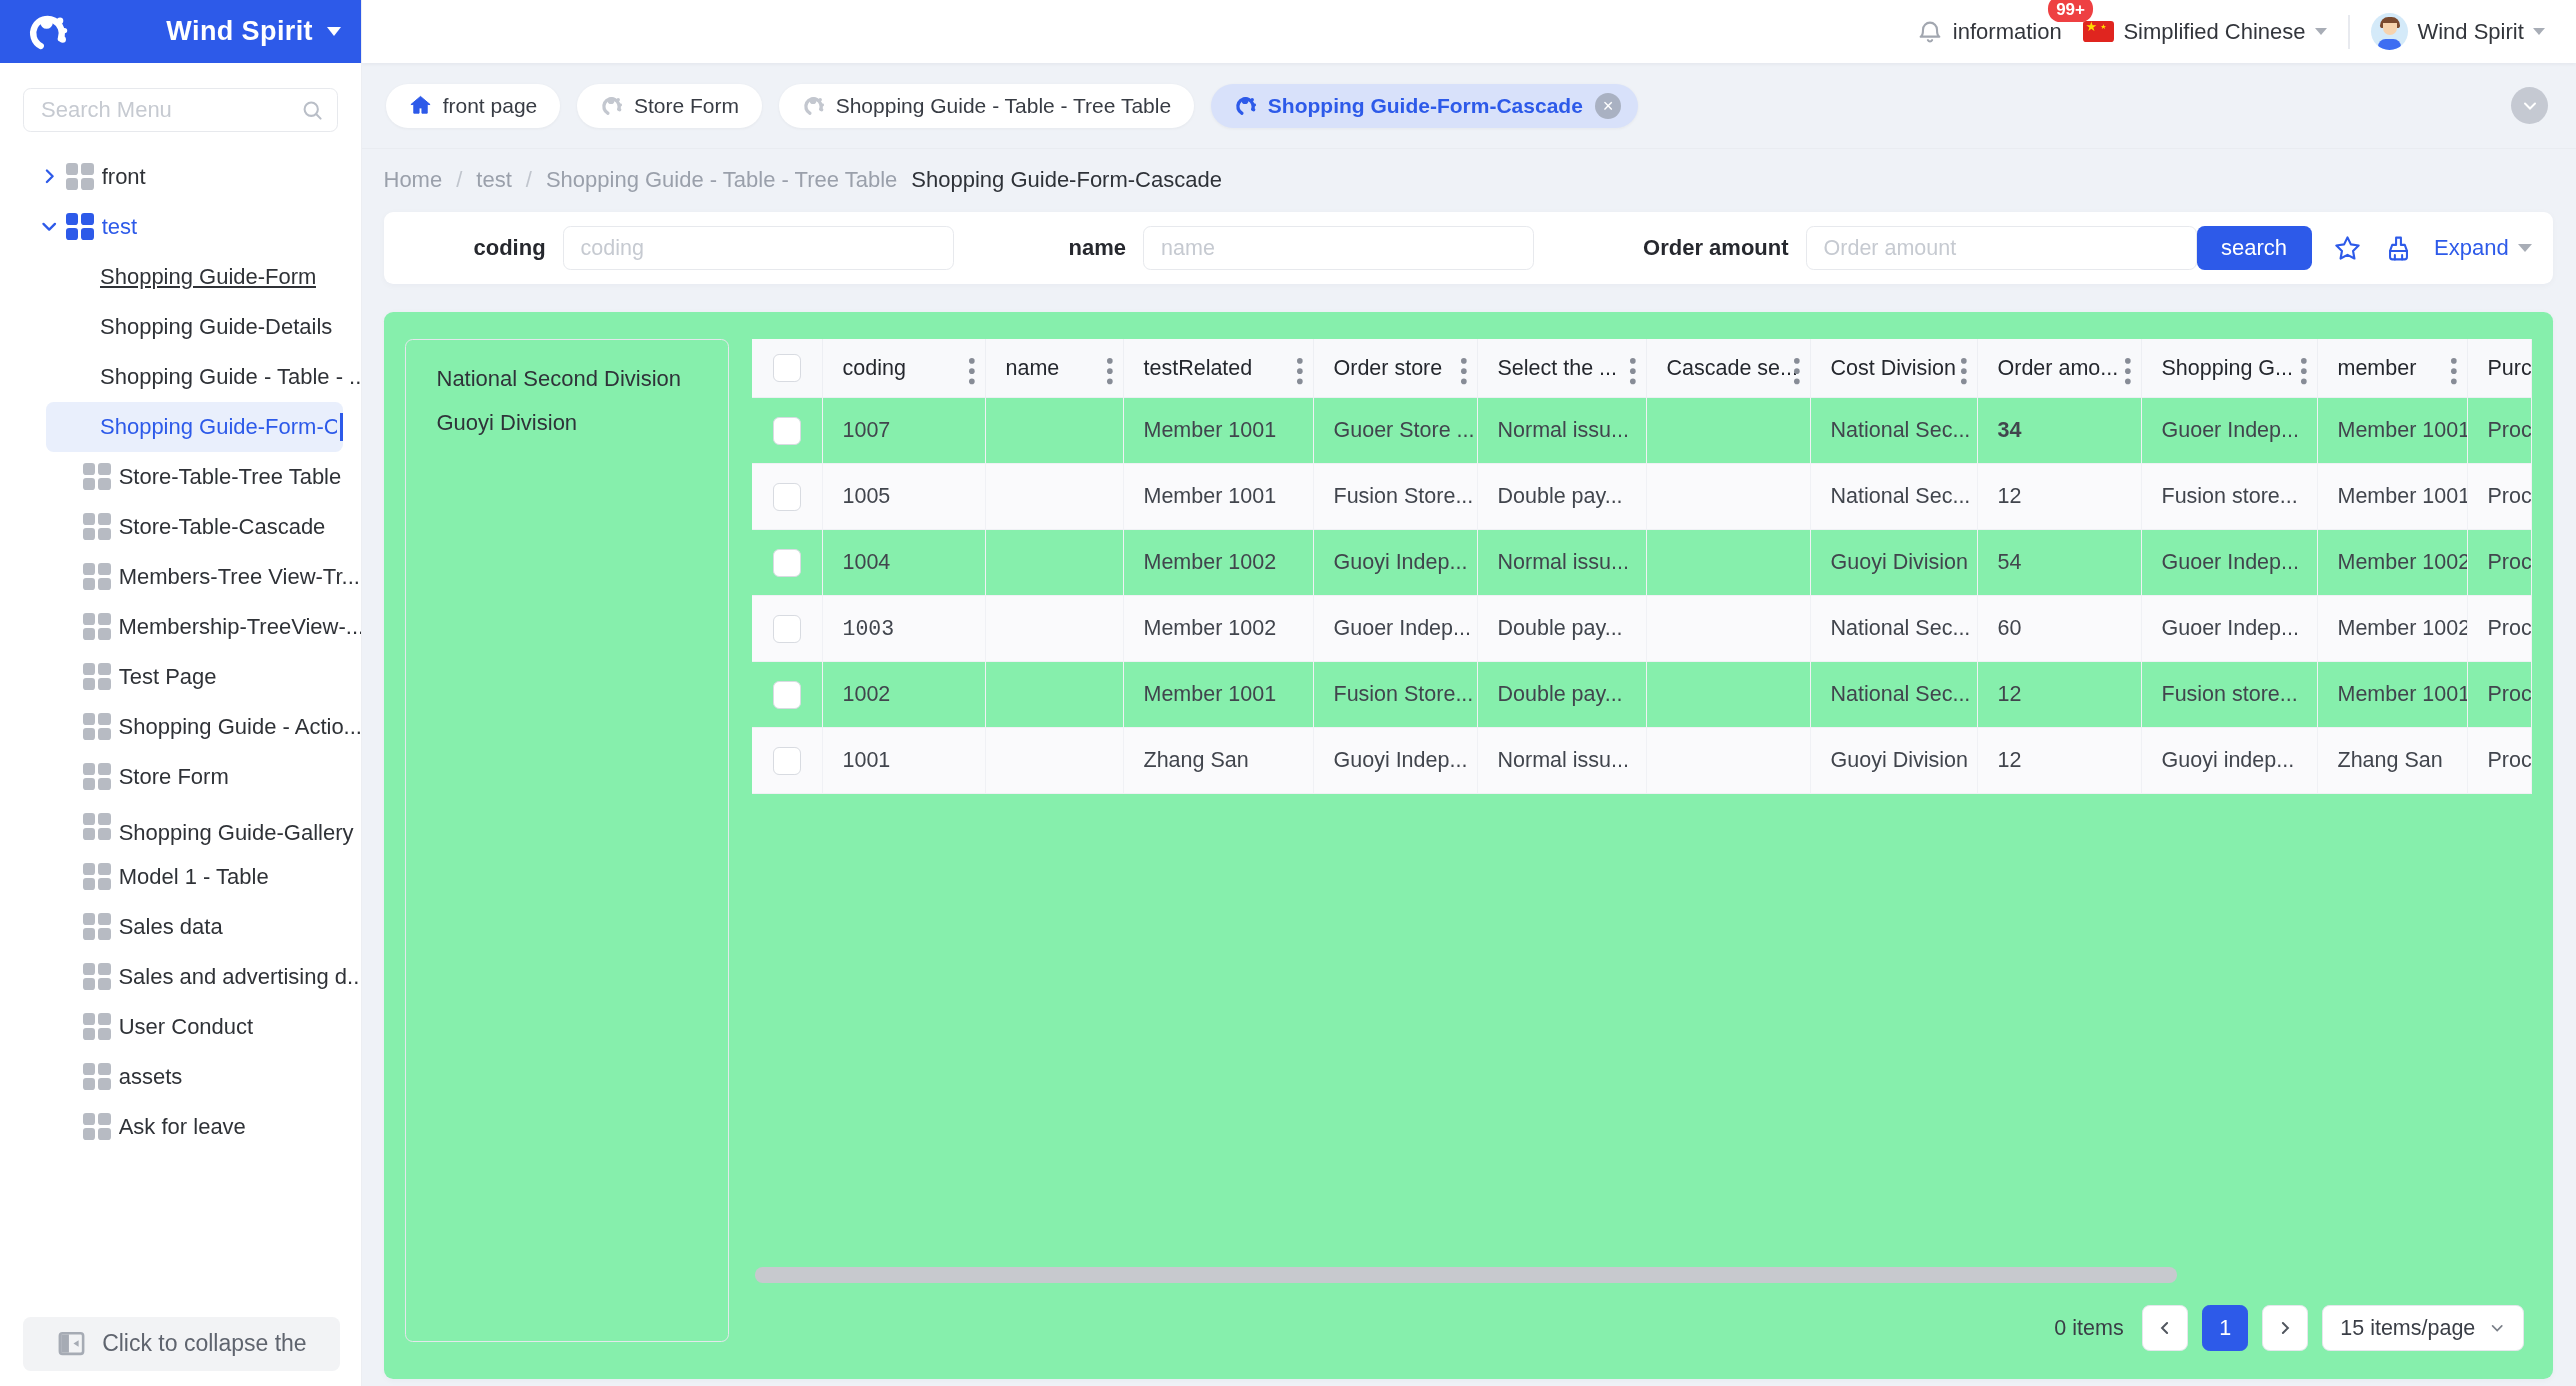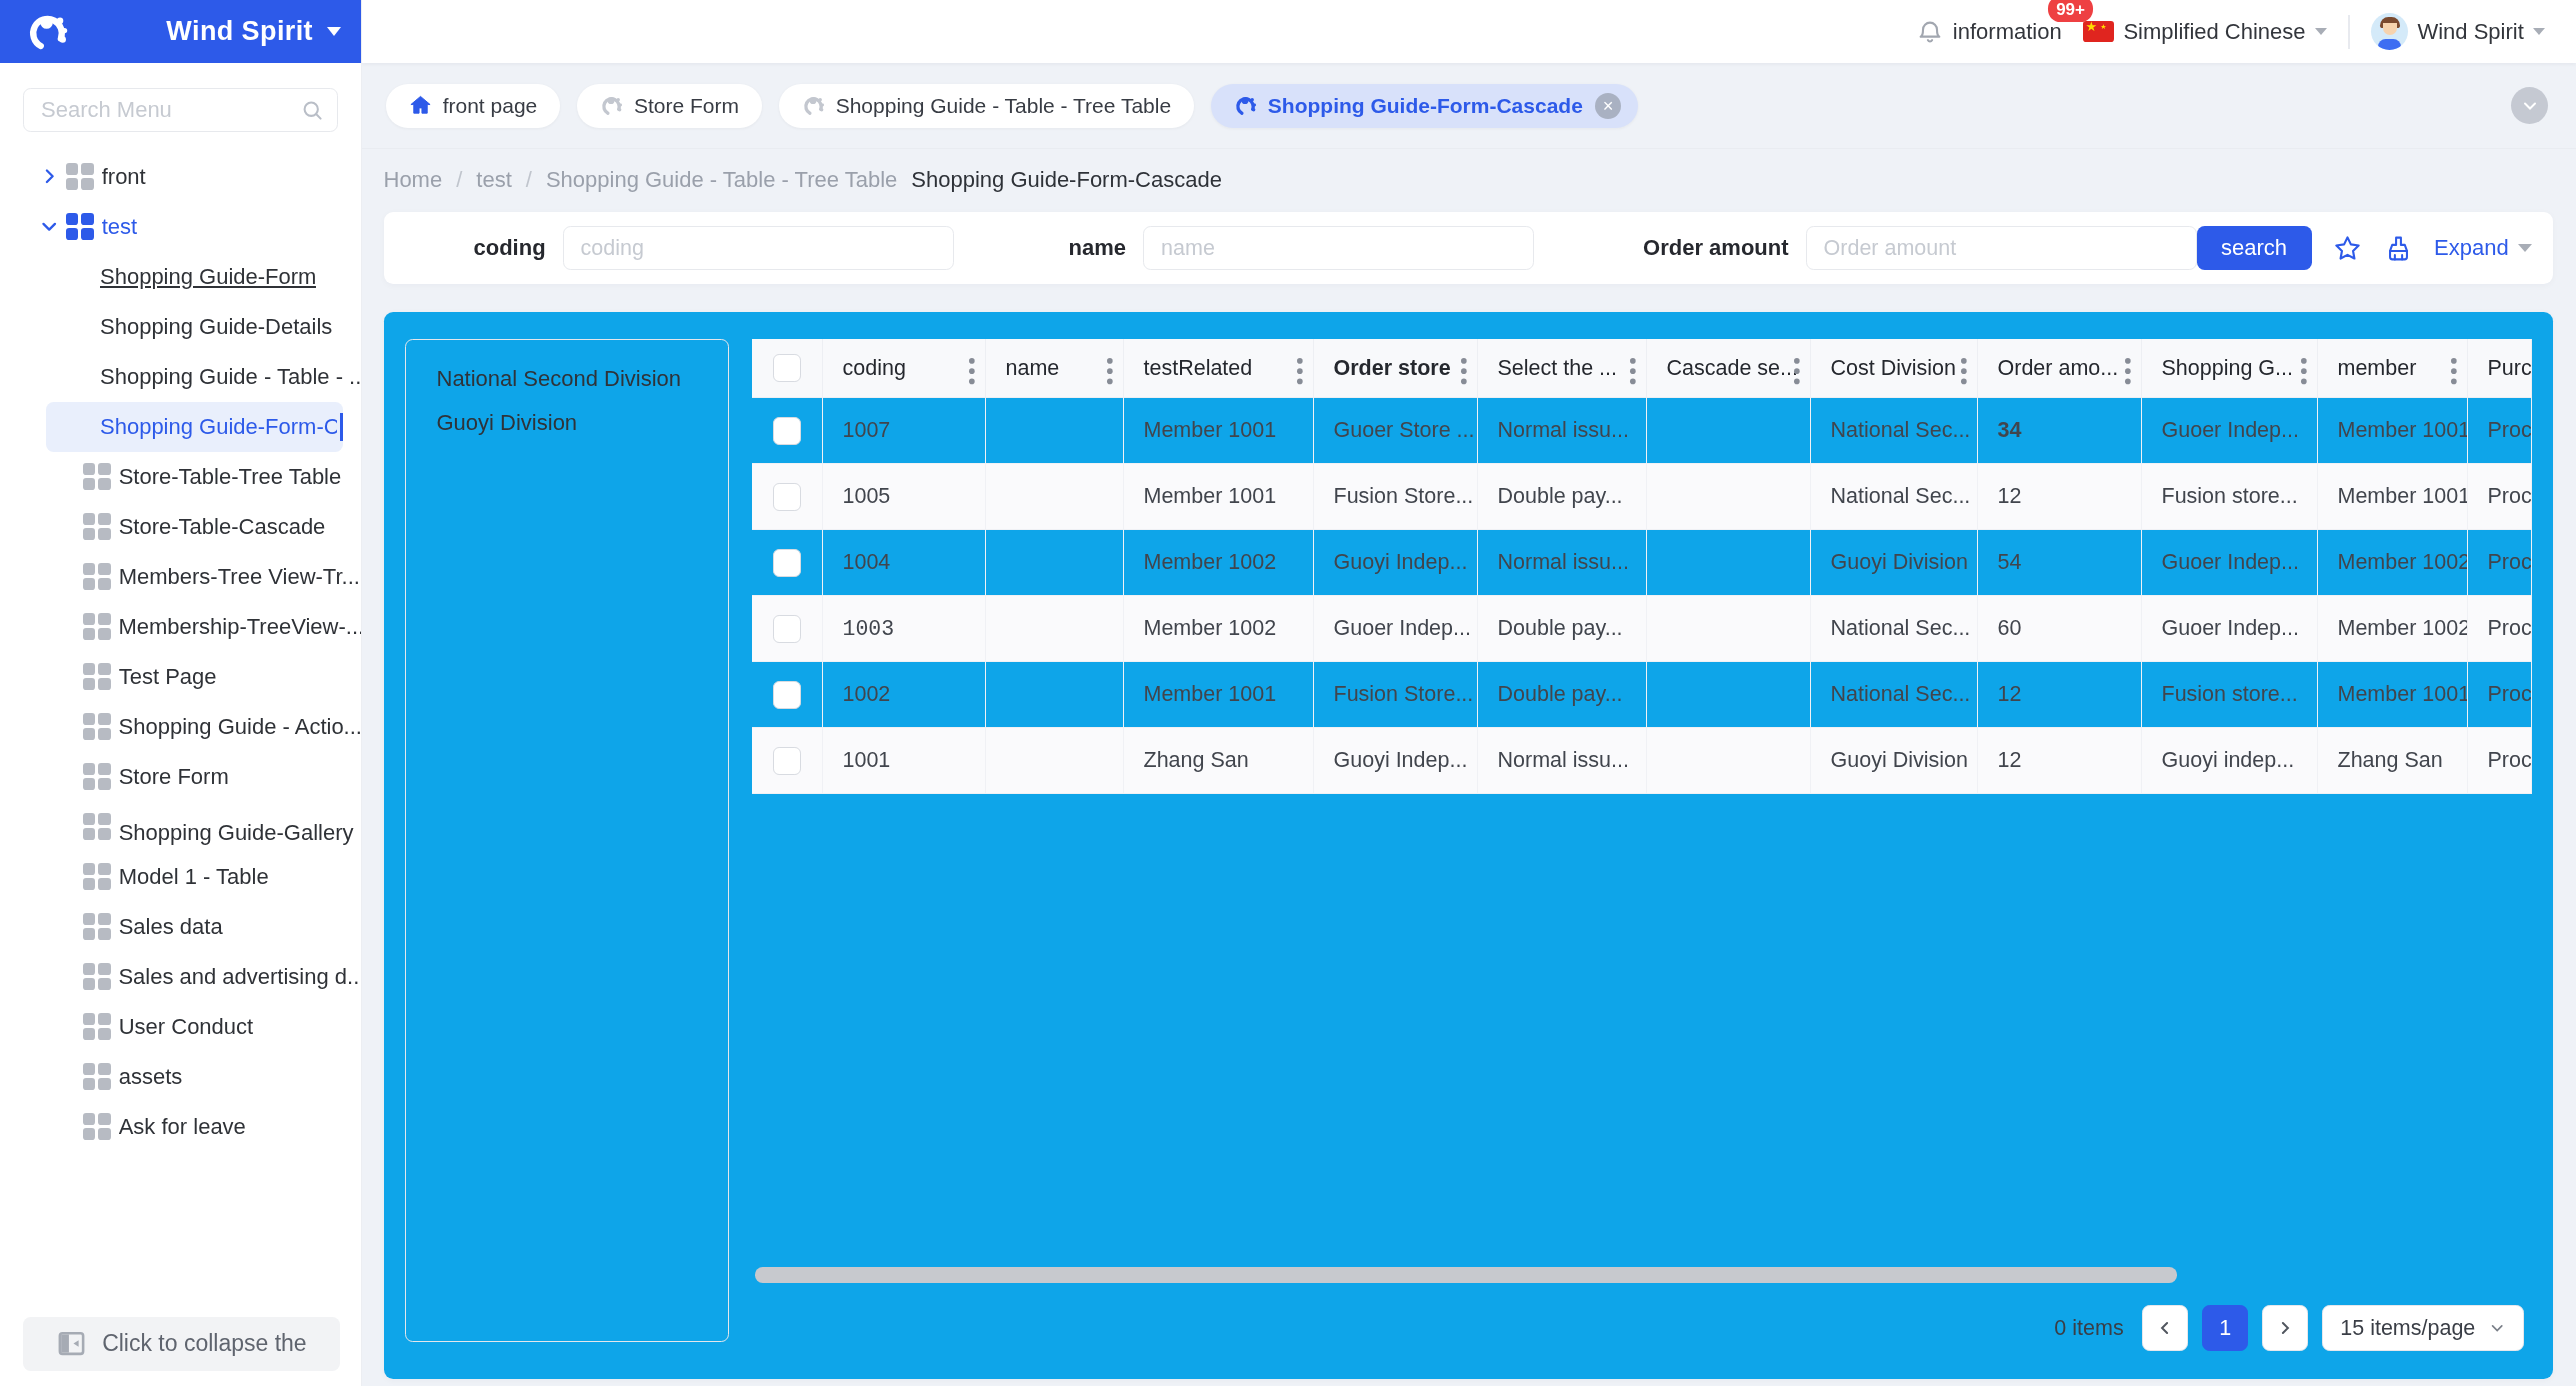--- a/index.html
+++ b/index.html
@@ -77,21 +77,21 @@
   .f-item.f1{margin-left:90px;}
   .f-item.f2{margin-left:115px;}
   .f-item.f3{margin-left:109px;}
   .f-actions{margin-left:auto;display:flex;align-items:center;gap:21.5px;}
   .search-btn{width:115px;height:44px;background:var(--primary);color:#fff;border:none;border-radius:7.7px;font-size:22px;font-family:inherit;cursor:pointer;}
   .icon-btn{width:29px;height:29px;background:none;border:none;padding:0;cursor:pointer;}
   .icon-btn svg{width:29px;height:29px;}
   .expand-link{display:flex;align-items:center;gap:9.2px;color:var(--primary);font-size:22px;cursor:pointer;}
   .expand-link .tri{border-left-width:7px;border-right-width:7px;border-top-width:8.4px;}
   
-  .main-card{margin-top:28px;background:#0ea5e9;border-radius:9.2px;height:1067px;position:relative;box-shadow:0 1.5px 6.1px rgba(29,35,58,.03);padding-left:24px;}
+  .main-card{margin-top:28px;background:#86efac;border-radius:9.2px;height:1067px;position:relative;box-shadow:0 1.5px 6.1px rgba(29,35,58,.03);padding-left:24px;}
   .tree-panel{position:absolute;left:21px;top:27px;width:324px;height:1003px;border:1.5px solid #E4E7EC;border-radius:7.7px;padding:17px 7.7px 0 31px;overflow:hidden;}
   .tree-item{height:44px;display:flex;align-items:center;font-size:22px;color:#2F3339;cursor:pointer;white-space:nowrap;}
   
   .table-wrap{position:absolute;left:368px;top:27px;right:21.5px;overflow:hidden;}
   .t-header{display:flex;height:59px;background:#F8F9FB;border-bottom:1.5px solid #EDEFF3;}
   .th{display:flex;align-items:center;padding-left:20px;position:relative;border-right:1.5px solid #EDEFF3;font-size:21.5px;color:#25282E;white-space:nowrap;overflow:hidden;flex:none;}
   .th.cb-col,.td.cb-col{justify-content:center;padding-left:0;}
   .kebab{position:absolute;right:9.2px;top:50%;transform:translateY(-50%);width:7.7px;height:24.5px;cursor:pointer;}
   .cb{width:28px;height:28px;border:1.5px solid #D8DBE1;border-radius:6.1px;background:#fff;cursor:pointer;}
   .tr{display:flex;height:66px;border-bottom:1.5px solid var(--tbl-border);}
@@ -478,21 +478,21 @@
             <div class="th" style="width: 190px;">
               <span>testRelated</span>
               <span class="kebab">
                 <svg viewBox="0 0 6 24" fill="#878C96">
                   <circle cx="3" cy="4" r="2.2"></circle>
                   <circle cx="3" cy="12" r="2.2"></circle>
                   <circle cx="3" cy="20" r="2.2"></circle>
                 </svg>
               </span>
             </div>
-            <div class="th" style="width: 164px; font-weight: bold;">
+            <div class="th" style="width: 164px;">
               <span>Order store</span>
               <span class="kebab">
                 <svg viewBox="0 0 6 24" fill="#878C96">
                   <circle cx="3" cy="4" r="2.2"></circle>
                   <circle cx="3" cy="12" r="2.2"></circle>
                   <circle cx="3" cy="20" r="2.2"></circle>
                 </svg>
               </span>
             </div>
             <div class="th" style="width: 169px;">

